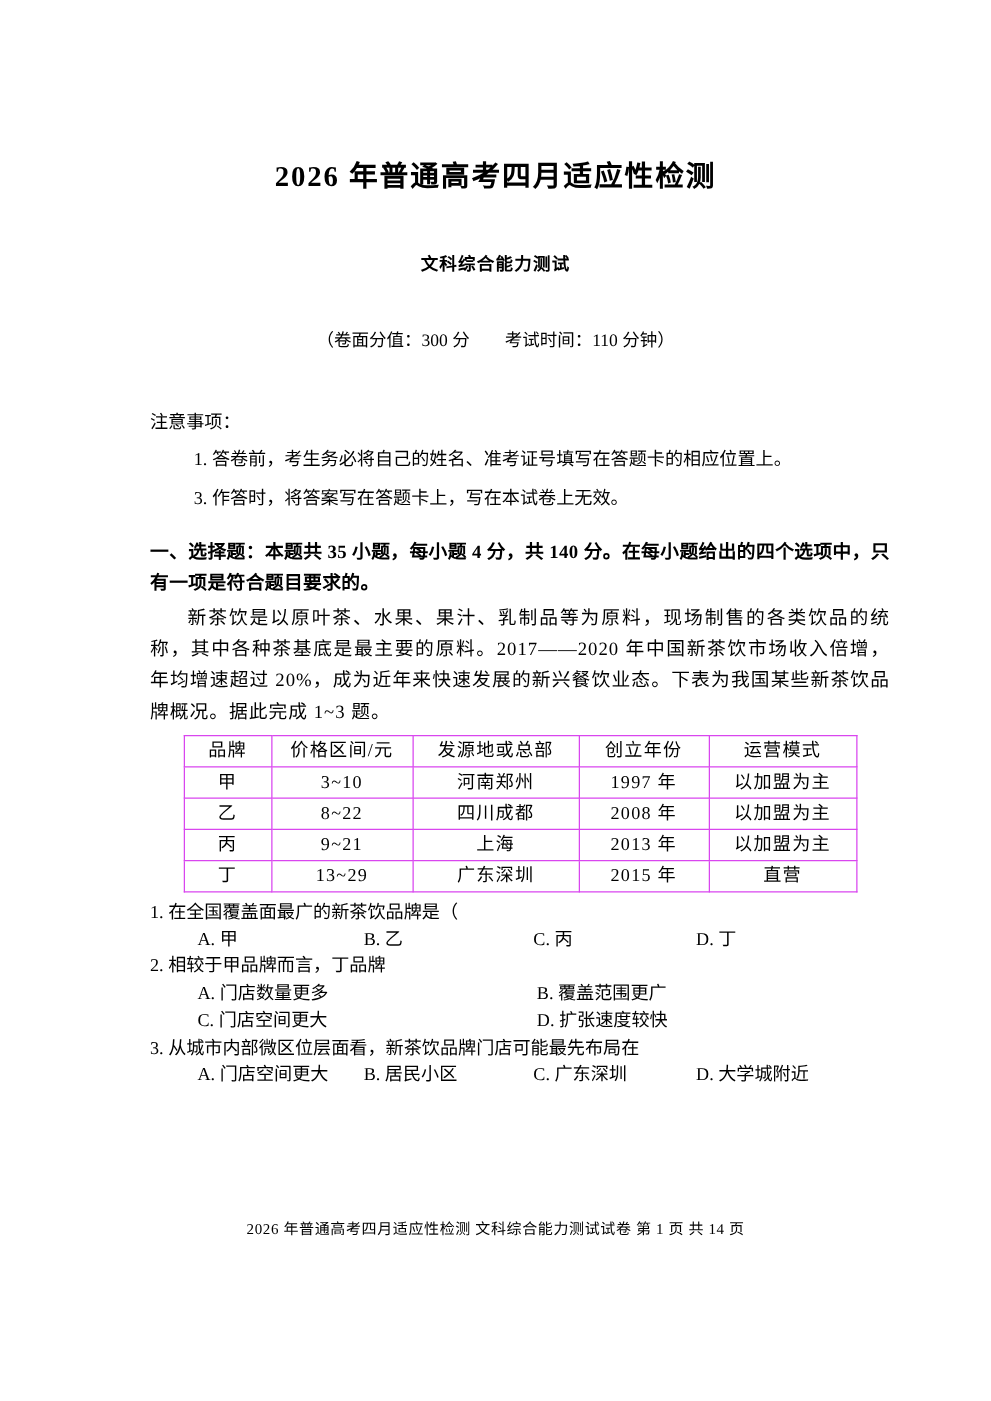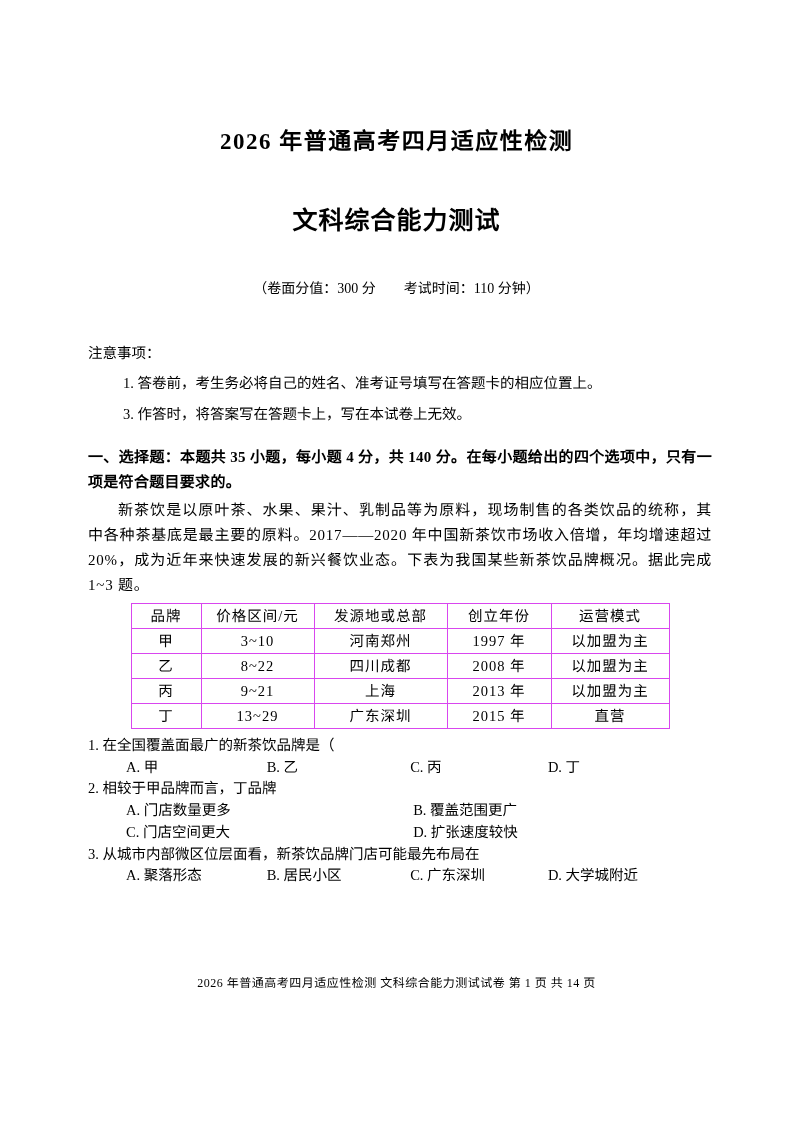--- a/index.html
+++ b/index.html
@@ -10,25 +10,25 @@
     margin: 16px auto;
     background: #ffffff;
     color: #000000;
     font-family: "Liberation Serif", "DejaVu Serif", serif;
     position: relative;
     overflow: hidden;
   }
   .header-block { text-align: center; padding-top: 106px; }
   .title { font-size: 23px; font-weight: bold; letter-spacing: 1.5px; }
   .subtitle {
-    font-size: 25px; font-weight: bold; margin-top: 44px; letter-spacing: 1px;
+    font-size: 14px; font-weight: bold; margin-top: 44px; letter-spacing: 1px;
     font-family: "Liberation Sans", "DejaVu Sans", sans-serif;
   }
   .meta { font-size: 14px; margin-top: 41px; font-weight: normal; }
-  .content { padding: 0 81px 0 88px; font-size: 14.5px; line-height: 1.55; }
+  .content { padding: 0 81px 0 120px; font-size: 14.5px; line-height: 1.55; }
   .notes-heading { margin-top: 45px; }
   .note-item { margin-top: 8px; padding-left: 35px; }
   .section-heading {
     margin-top: 20px; font-weight: bold; font-size: 15px; line-height: 1.66;
     text-align: justify; letter-spacing: 0.3px;
   }
   .para {
     margin-top: 3px; font-size: 15px; line-height: 1.66;
     text-align: justify; text-indent: 2em; letter-spacing: 0.8px;
   }
@@ -136,21 +136,21 @@
           <span class="option">A. 门店数量更多</span>
           <span class="option">B. 覆盖范围更广</span>
           <span class="option">C. 门店空间更大</span>
           <span class="option">D. 扩张速度较快</span>
         </div>
       </div>
 
       <div class="question">
         <p class="stem">3. 从城市内部微区位层面看，新茶饮品牌门店可能最先布局在</p>
         <div class="options cols-4">
-          <span class="option">A. 聚落形态</span>
+          <span class="option">A. 门店空间更大</span>
           <span class="option">B. 居民小区</span>
           <span class="option">C. 广东深圳</span>
           <span class="option">D. 大学城附近</span>
         </div>
       </div>
 
     </div>
 
 
   </div>

